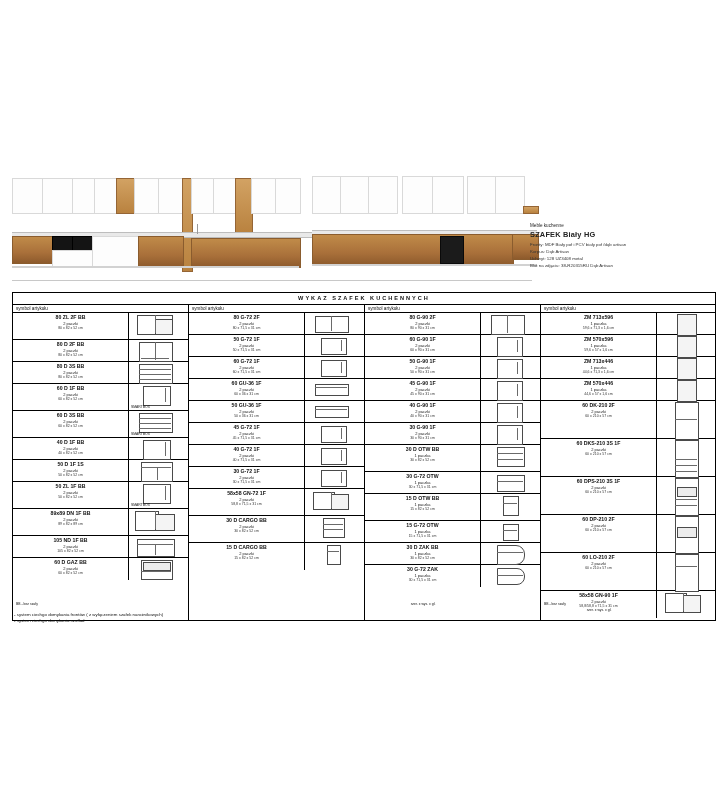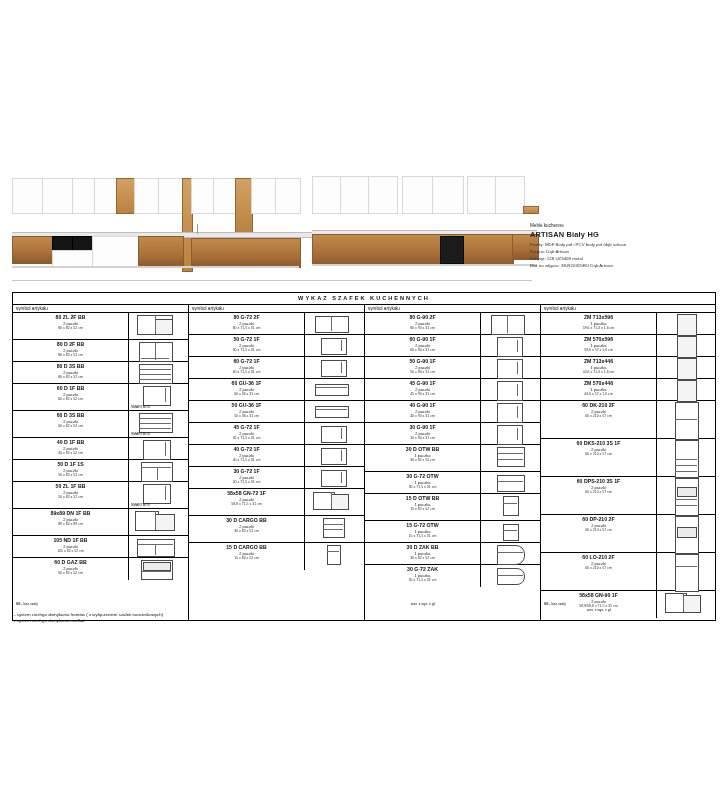--- a/index.html
+++ b/index.html
@@ -99,21 +99,21 @@
 
     <div class="wood" style="left:300px;top:58px;width:200px;height:30px;"></div>
     <div class="glassdark" style="left:428px;top:60px;width:22px;height:26px;"></div>
     <div class="wood" style="left:500px;top:58px;width:25px;height:24px;"></div>
     <div class="thinline" style="left:300px;top:88px;width:225px;height:2px;"></div>
     <div class="lnv" style="left:185px;top:48px;height:10px;background:#9a9a9a;width:1px;"></div>
   </div>
 
   <div class="specs">
     <div>Meble kuchenne</div>
-    <div class="brand">ARTISAN Biały HG</div>
+    <div class="brand">SZAFEK Biały HG</div>
     <div class="small">Fronty: MDF Biały poł i PCV biały poł /dąb artisan</div>
     <div class="small">Korpus: Dąb Artisan</div>
     <div class="small">Uchwyt: 128  UZ3408 metal</div>
     <div class="small">Blat na zdjęciu: 38-R20315RU Dąb Artisan</div>
   </div>
 
   <div class="tbl">
     <div class="tbl-title">WYKAZ  SZAFEK  KUCHENNYCH</div>
     <div class="cols">
 

